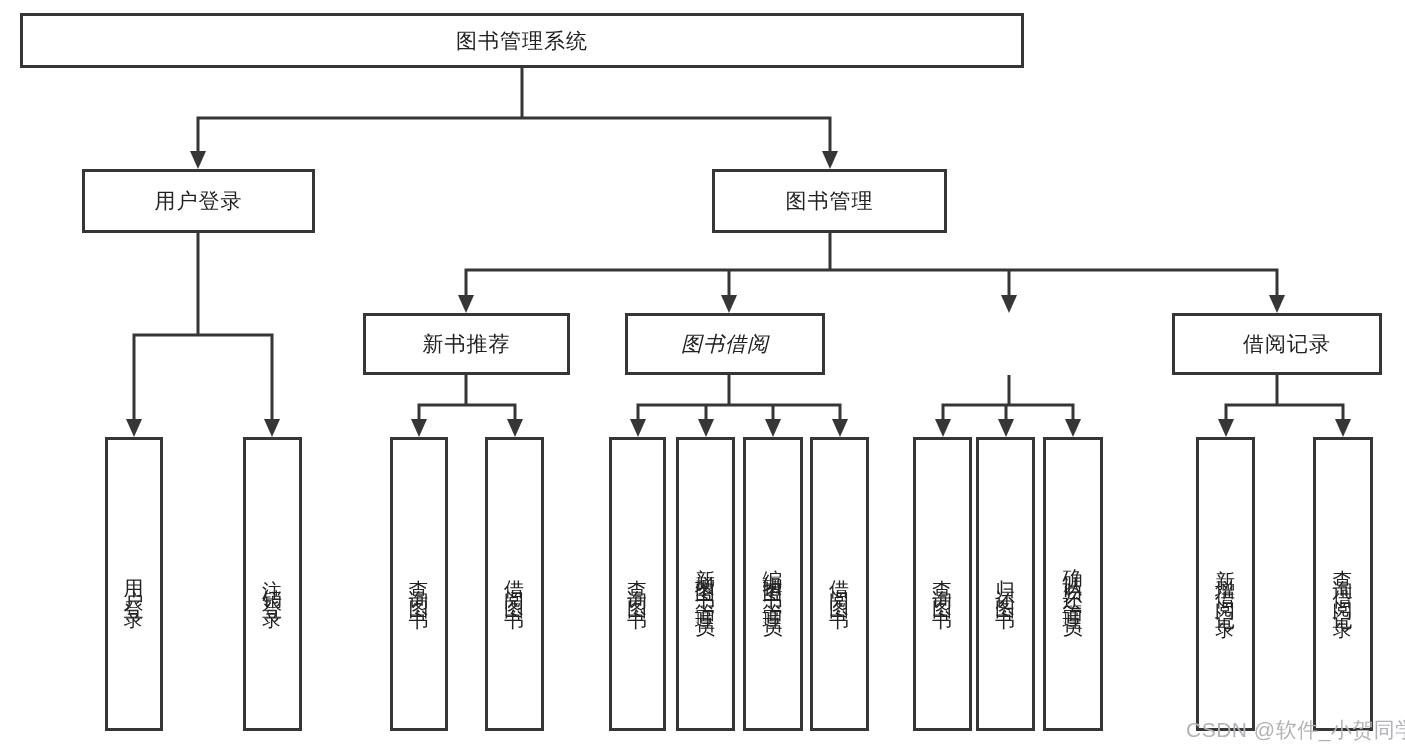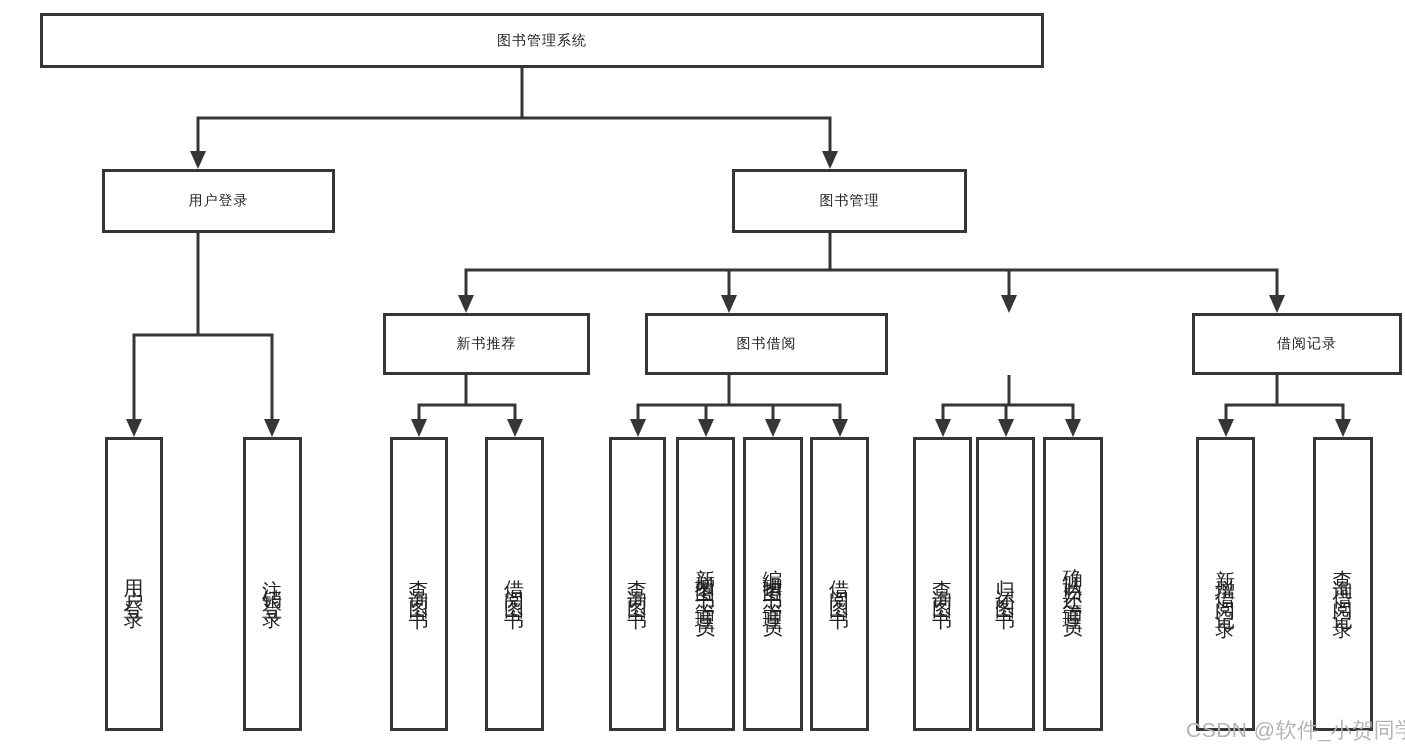--- a/index.html
+++ b/index.html
@@ -27,23 +27,22 @@
     background: #ffffff;
     border: 3px solid #363636;
     color: #222222;
     display: flex;
     align-items: center;
     justify-content: center;
     z-index: 2;
     text-align: center;
   }
   .node.h {
-    font-size: 14px;
+    font-size: 21px;
     letter-spacing: 1px;
-    margin-left: 20px;
   }
   .node.leaf {
     font-size: 20px;
   }
   .node.leaf .vtext {
     writing-mode: vertical-rl;
     text-orientation: mixed;
     letter-spacing: 10px;
     line-height: 1;
   }
@@ -126,21 +125,21 @@
       <path d="M1335,419 h16 L1343,437 Z"></path>
     </g>
   </svg>
 
   <div class="node h" style="left:20px; top:13px; width:1004px; height:55px;">图书管理系统</div>
 
   <div class="node h" style="left:82px; top:169px; width:233px; height:64px;">用户登录</div>
   <div class="node h" style="left:363px; top:313px; width:207px; height:62px;">新书推荐</div>
 
   <div class="node h" style="left:712px; top:169px; width:235px; height:64px;">图书管理</div>
-  <div class="node h" style="left:625px; top:313px; width:243px; height:62px;">图书借阅</div>
+  <div class="node h" style="left:625px; top:313px; width:200px; height:62px;font-style:italic;">图书借阅</div>
   <div class="node h" style="left:1172px; top:313px; width:210px; height:62px;padding-left:20px;">借阅记录</div>
 
   <div class="node leaf" style="left:105px; top:437px; width:58px; height:294px;">
     <span class="vtext">用户登录</span>
   </div>
   <div class="node leaf" style="left:243px; top:437px; width:59px; height:294px;">
     <span class="vtext">注销登录</span>
   </div>
 
   <div class="node leaf" style="left:390px; top:437px; width:58px; height:294px;">

